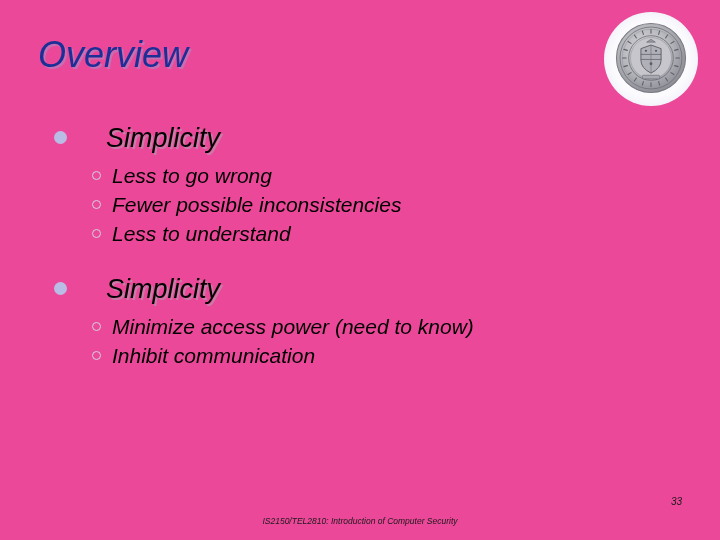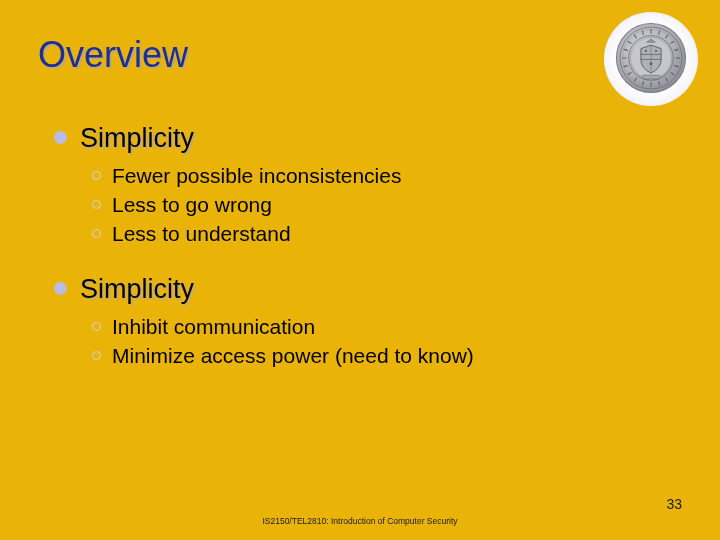--- a/index.html
+++ b/index.html
@@ -11,21 +11,22 @@
     height: 540px;
     background: #ffffff;
     font-family: "Liberation Sans", sans-serif;
     overflow: hidden;
   }
 
   .slide {
     position: relative;
     width: 720px;
     height: 540px;
-    background: #eab308;
+    background: #ec4899;
+    font-style: italic;
   }
 
   
   .slide-title {
     position: absolute;
     left: 38px;
     top: 34px;
     font-size: 36px;
     font-weight: normal;
     letter-spacing: 0px;
@@ -56,21 +57,21 @@
   
   .content {
     position: absolute;
     left: 0;
     top: 118px;
     width: 720px;
   }
 
   .lvl1 {
     position: relative;
-    padding-left: 80px;
+    padding-left: 106px;
     margin-bottom: 2px;
     height: 42px;
   }
   .lvl1-bullet {
     position: absolute;
     left: 54px;
     top: 13px;
     width: 13px;
     height: 13px;
     border-radius: 50%;
@@ -124,21 +125,21 @@
     text-align: center;
     font-size: 8.5px;
     color: #1a1a1a;
     white-space: nowrap;
     margin-top: 20px;
   }
   .footer-page {
     position: absolute;
     right: 38px;
     top: 0;
-    font-size: 14px;
+    font-size: 10px;
     color: #1a1a1a;
   }
 </style>
 </head>
 <body>
 
 <div class="slide">
 
   <div class="slide-title">Overview</div>
 
@@ -196,45 +197,45 @@
 
   <div class="content">
 
     <div class="lvl1">
       <span class="lvl1-bullet"></span>
       <span class="lvl1-text">Simplicity</span>
     </div>
 
     <div class="lvl2">
       <span class="lvl2-bullet"></span>
+      <span class="lvl2-text">Less to go wrong</span>
+    </div>
+    <div class="lvl2">
+      <span class="lvl2-bullet"></span>
       <span class="lvl2-text">Fewer possible inconsistencies</span>
-    </div>
-    <div class="lvl2">
-      <span class="lvl2-bullet"></span>
-      <span class="lvl2-text">Less to go wrong</span>
     </div>
     <div class="lvl2">
       <span class="lvl2-bullet"></span>
       <span class="lvl2-text">Less to understand</span>
     </div>
 
     <div class="group-gap"></div>
 
     <div class="lvl1">
       <span class="lvl1-bullet"></span>
       <span class="lvl1-text">Simplicity</span>
     </div>
 
     <div class="lvl2">
       <span class="lvl2-bullet"></span>
+      <span class="lvl2-text">Minimize access power (need to know)</span>
+    </div>
+    <div class="lvl2">
+      <span class="lvl2-bullet"></span>
       <span class="lvl2-text">Inhibit communication</span>
-    </div>
-    <div class="lvl2">
-      <span class="lvl2-bullet"></span>
-      <span class="lvl2-text">Minimize access power (need to know)</span>
     </div>
 
   </div>
 
   <div class="footer">
     <div class="footer-center">IS2150/TEL2810: Introduction of Computer Security</div>
     <div class="footer-page">33</div>
   </div>
 
 </div>

